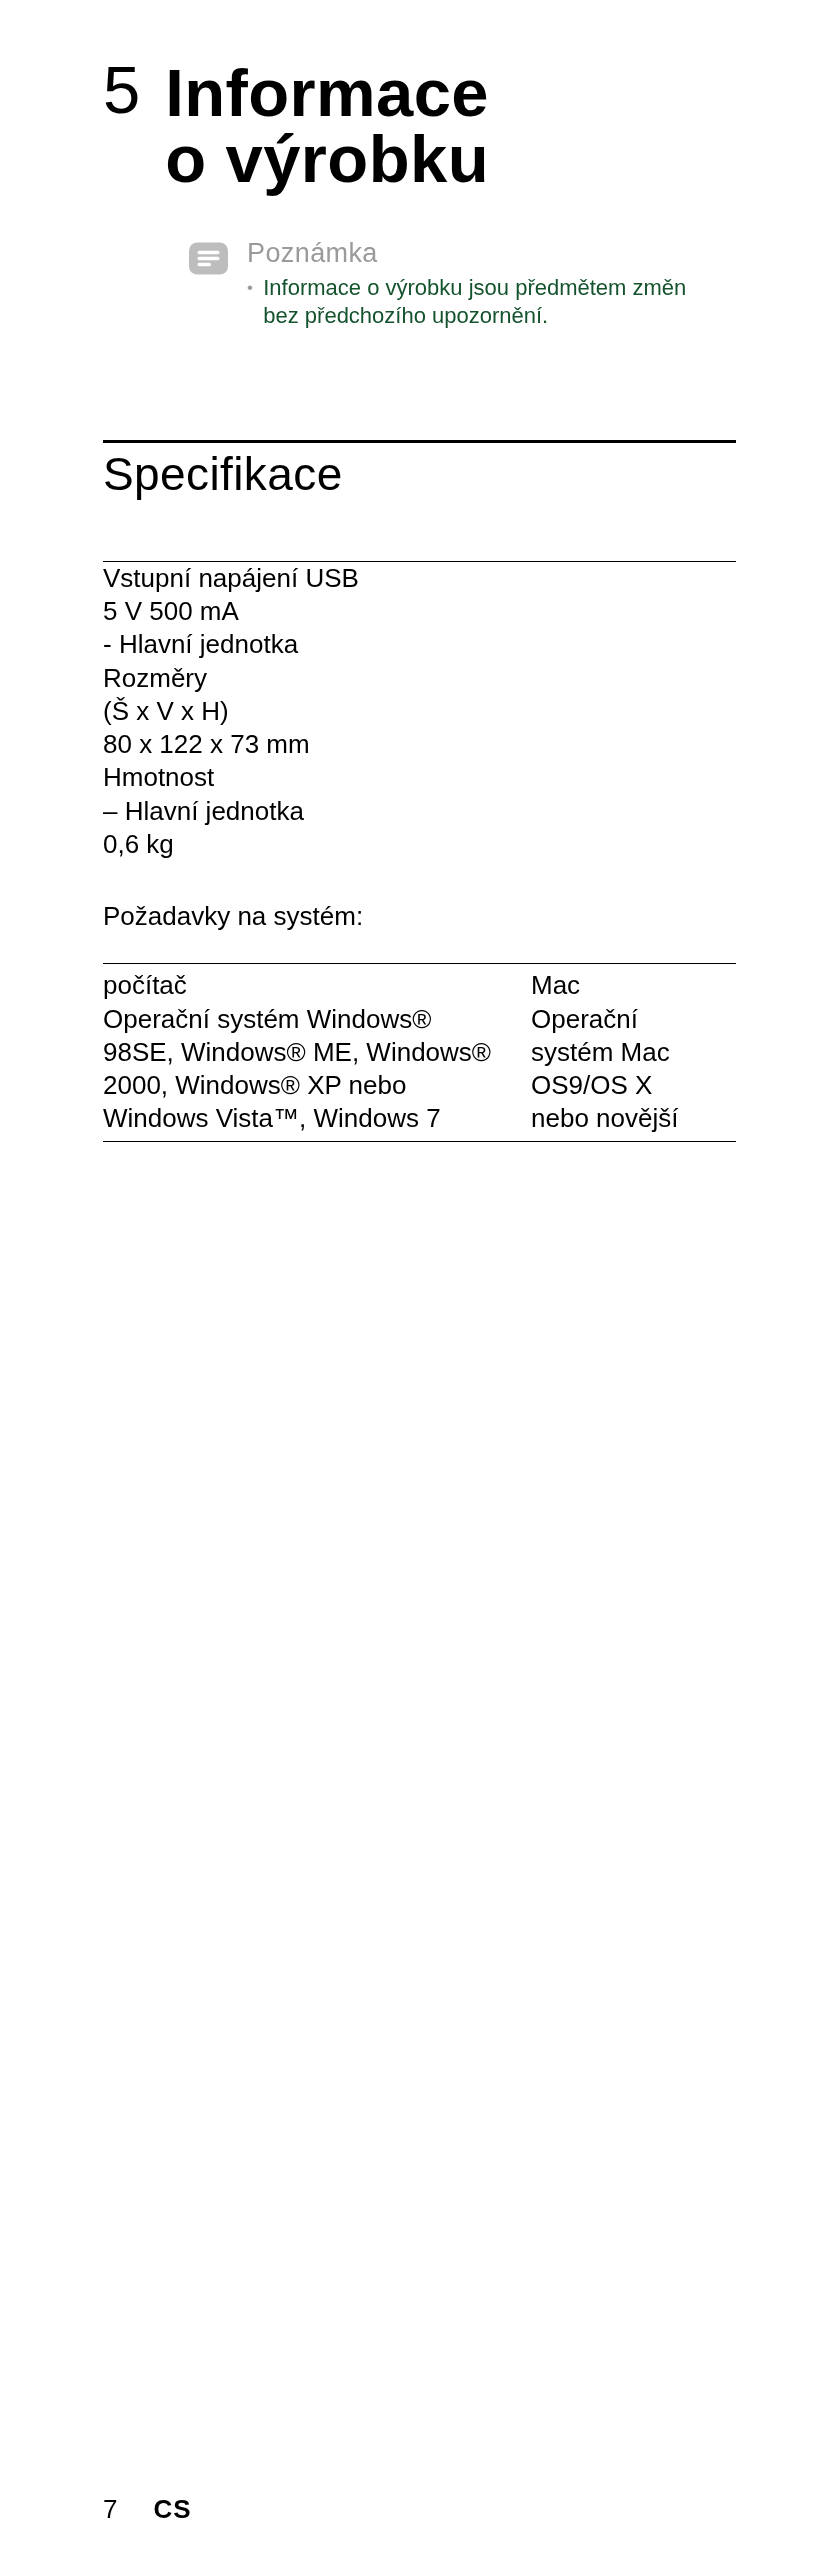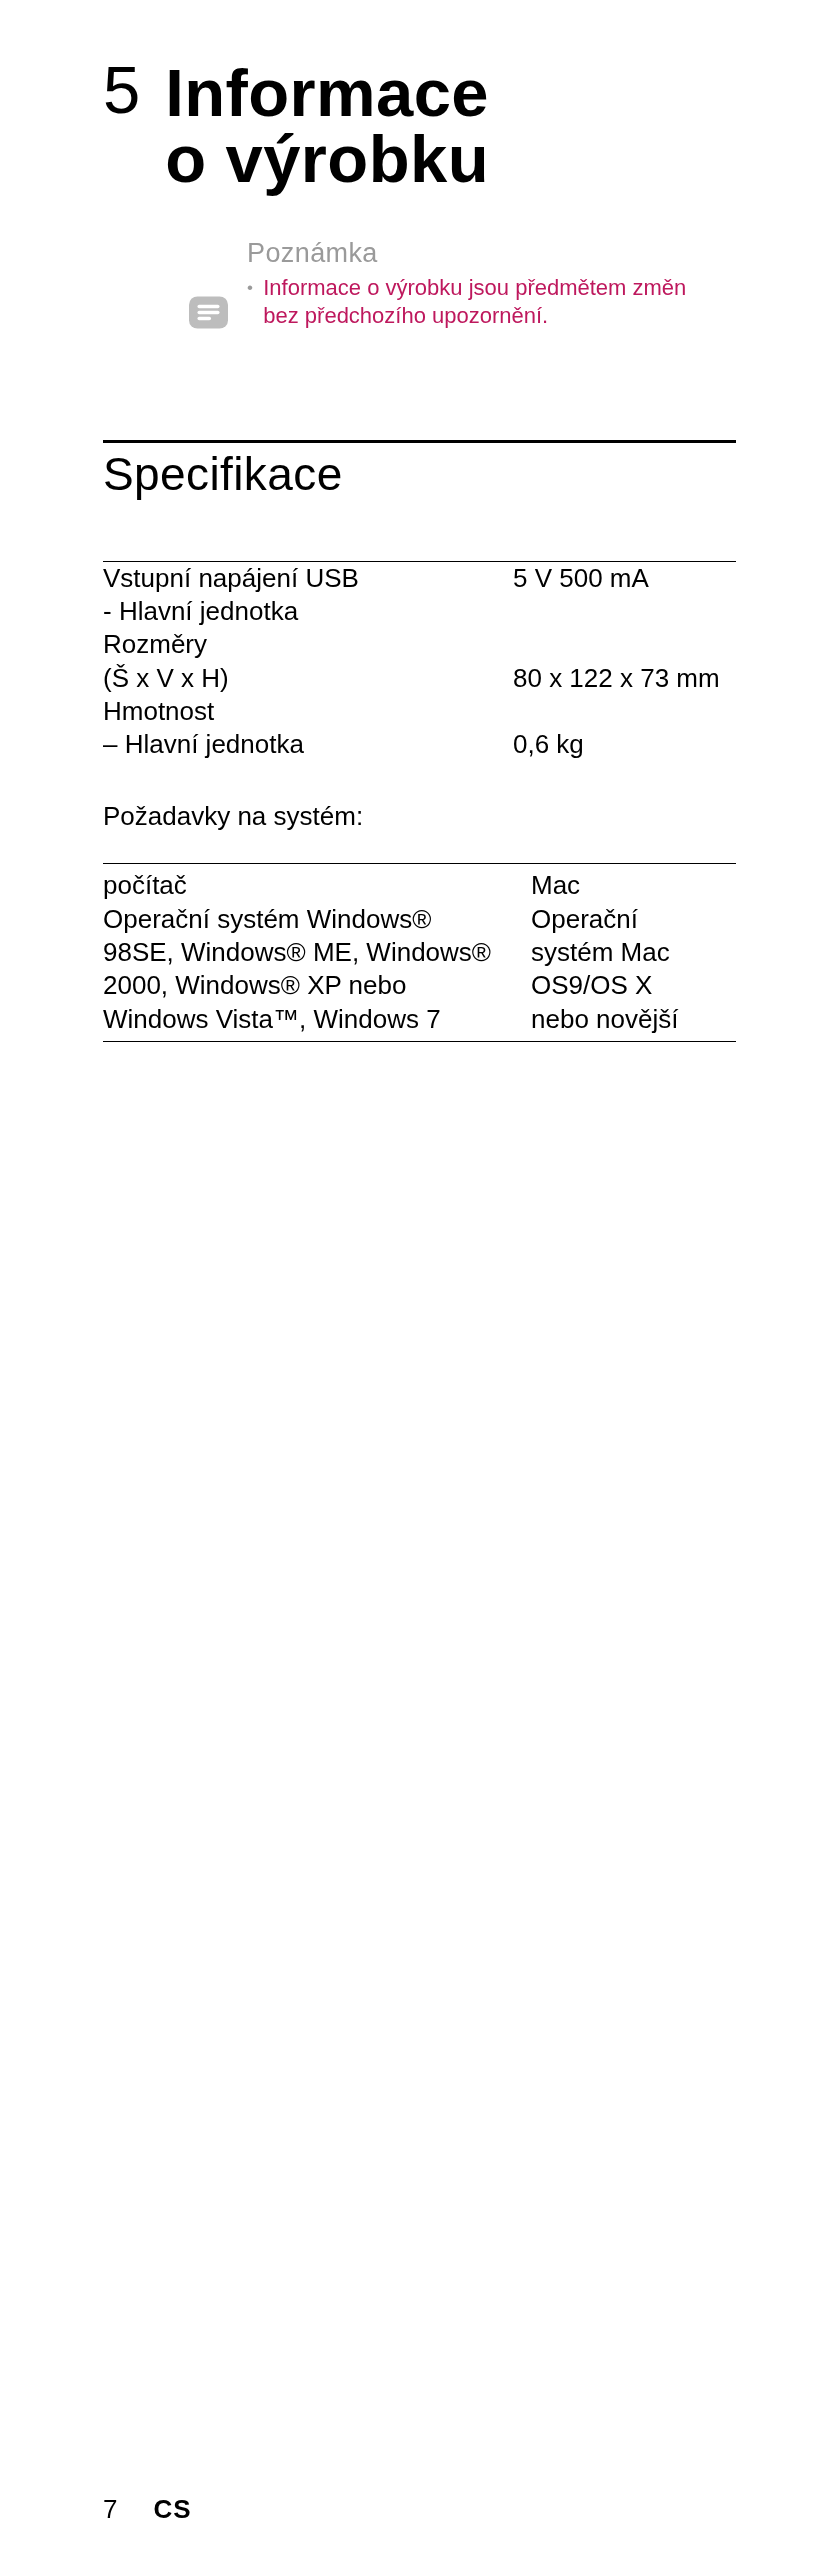--- a/index.html
+++ b/index.html
@@ -34,21 +34,21 @@
   .chapter-title {
     font-size: 67px;
     line-height: 0.98;
     font-weight: 700;
     letter-spacing: 0.4px;
   }
   .note-block {
     margin-top: 47px;
     margin-left: 86px;
     display: flex;
-    align-items: flex-end;
+    align-items: flex-start;
     gap: 19px;
   }
   .note-icon {
     flex: 0 0 auto;
     width: 39px;
     height: 33px;
     margin-top: 3.4px;
   }
   .note-icon svg { display:block; }
   .note-body {
@@ -68,21 +68,21 @@
     margin-top: 5.1px;
   }
   .note-dot {
     font-size: 17px;
     line-height: 27px;
     color: #9a9a9a;
   }
   .note-text {
     font-size: 22px;
     line-height: 1.25;
-    color: #be185d;
+    color: #14532d;
     font-weight: 300;
   }
   .hr-top {
     height: 2.6px;
     background: #000;
     margin-top: 111px;
     width: 100%;
   }
   .section-heading {
     font-size: 46px;
@@ -98,20 +98,21 @@
   }
   .specs-table {
     width: 100%;
     font-size: 26px;
     line-height: 1.28;
     font-weight: 300;
   }
   .specs-table .row {
     display: flex;
     align-items: flex-start;
+    flex-direction: column;
   }
   .specs-table .left {
     flex: 1;
   }
   .specs-table .right {
     flex: 0 0 auto;
     text-align: left;
     min-width: 223px;
   }
   .req-label {

